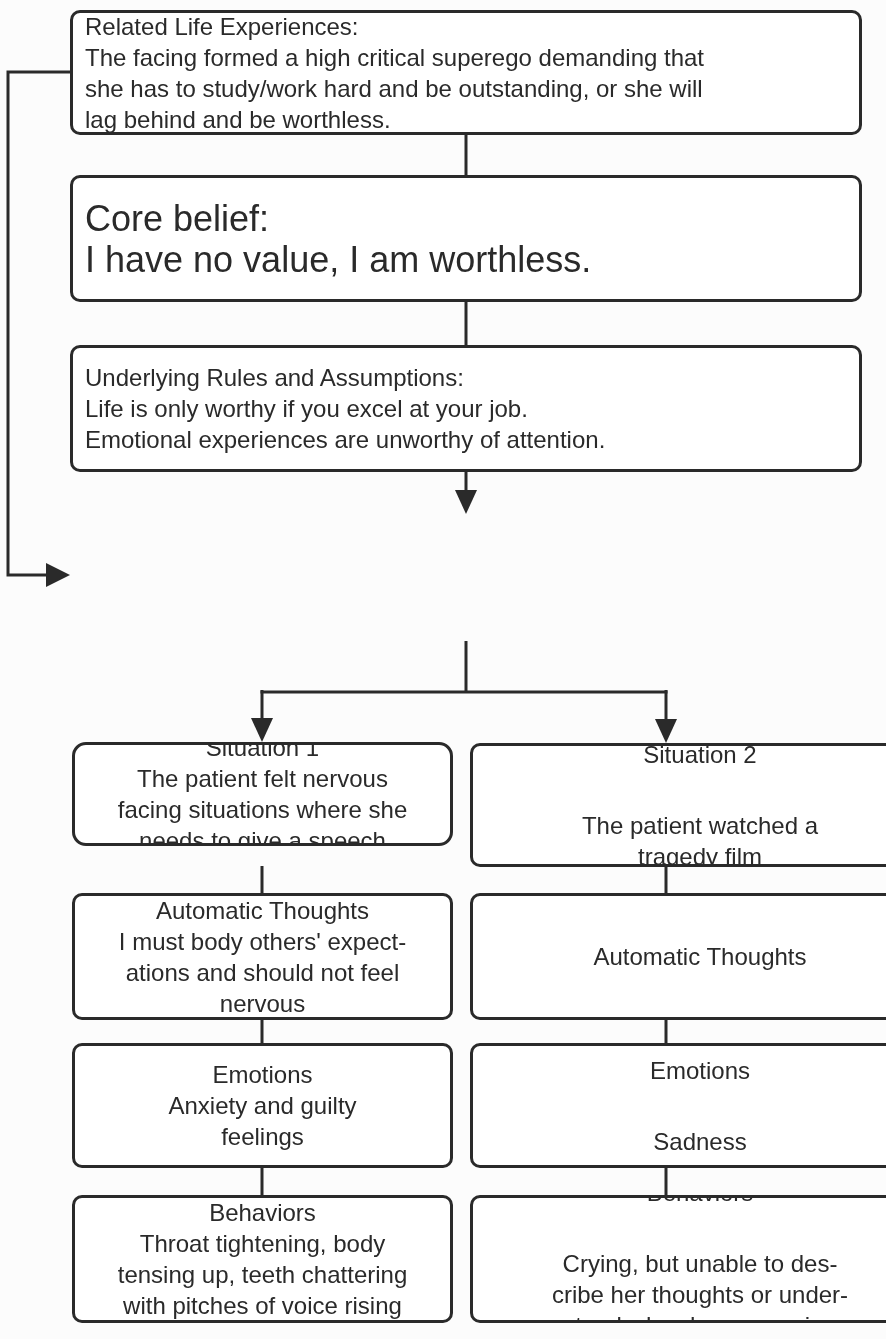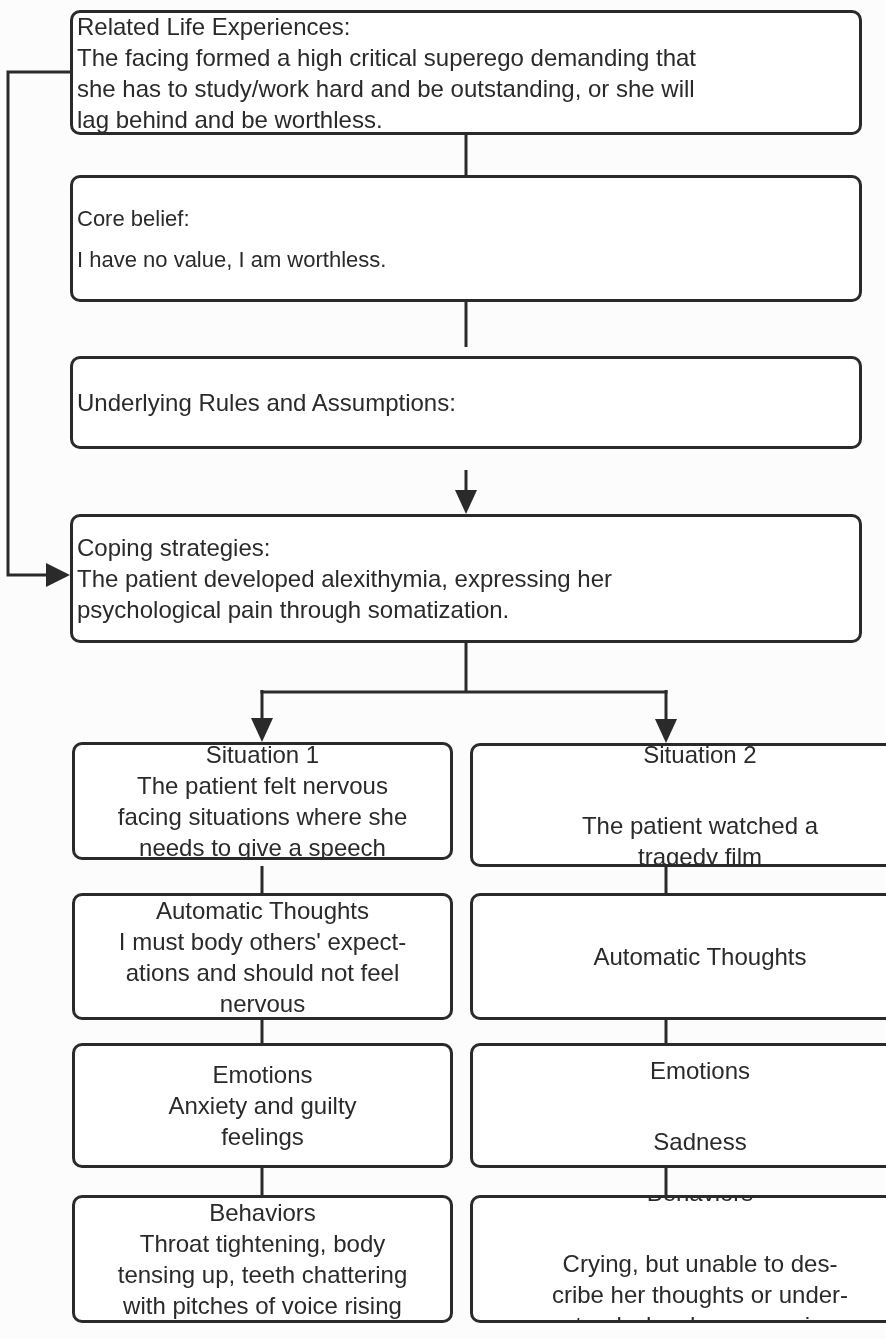--- a/index.html
+++ b/index.html
@@ -41,26 +41,26 @@
     flex-direction: column;
     justify-content: center;
     font-size: 24px;
     line-height: 31px;
     overflow: hidden;
   }
   .box .t, .box .b { white-space: pre-line; }
   .box.full {
     left: 70px;
     width: 792px;
-    padding: 4px 4px;
+    padding: 4px 12px;
     text-align: left;
     align-items: flex-start;
   }
   .box.big {
-    font-size: 22px;
+    font-size: 36px;
     line-height: 41px;
   }
   .box.col {
     padding: 4px 8px;
     text-align: center;
     align-items: center;
   }
   .box.col-left  { left: 72px;  width: 381px; }
   .box.col-right { left: 470px; width: 460px; gap: 40px; }
 </style>
@@ -102,31 +102,28 @@
     <div class="b">The facing formed a high critical superego demanding that
 she has to study/work hard and be outstanding, or she will
 lag behind and be worthless.</div>
   </div>
 
   <div class="box full big" style="top:175px; height:127px;">
     <div class="t">Core belief:</div>
     <div class="b">I have no value, I am worthless.</div>
   </div>
 
-  <div class="box full" style="top:356px; height:93px;">
+  <div class="box full" style="top:345px; height:127px;">
     <div class="t">Underlying Rules and Assumptions:</div>
+    <div class="b">Life is only worthy if you excel at your job.
+Emotional experiences are unworthy of attention.</div>
   </div>
 
-  <div class="box full" style="top:514px; height:129px;">
-    <div class="t">Coping strategies:</div>
-    <div class="b">The patient developed alexithymia, expressing her
-psychological pain through somatization.</div>
-  </div>
 
-  <div class="box col col-left" style="top:742px; height:118px;">
+  <div class="box col col-left" style="top:742px; height:104px;border-radius:14px;">
     <div class="t">Situation 1</div>
     <div class="b">The patient felt nervous
 facing situations where she
 needs to give a speech</div>
   </div>
 
   <div class="box col col-left" style="top:893px; height:127px;">
     <div class="t">Automatic Thoughts</div>
     <div class="b">I must body others' expect-
 ations and should not feel

